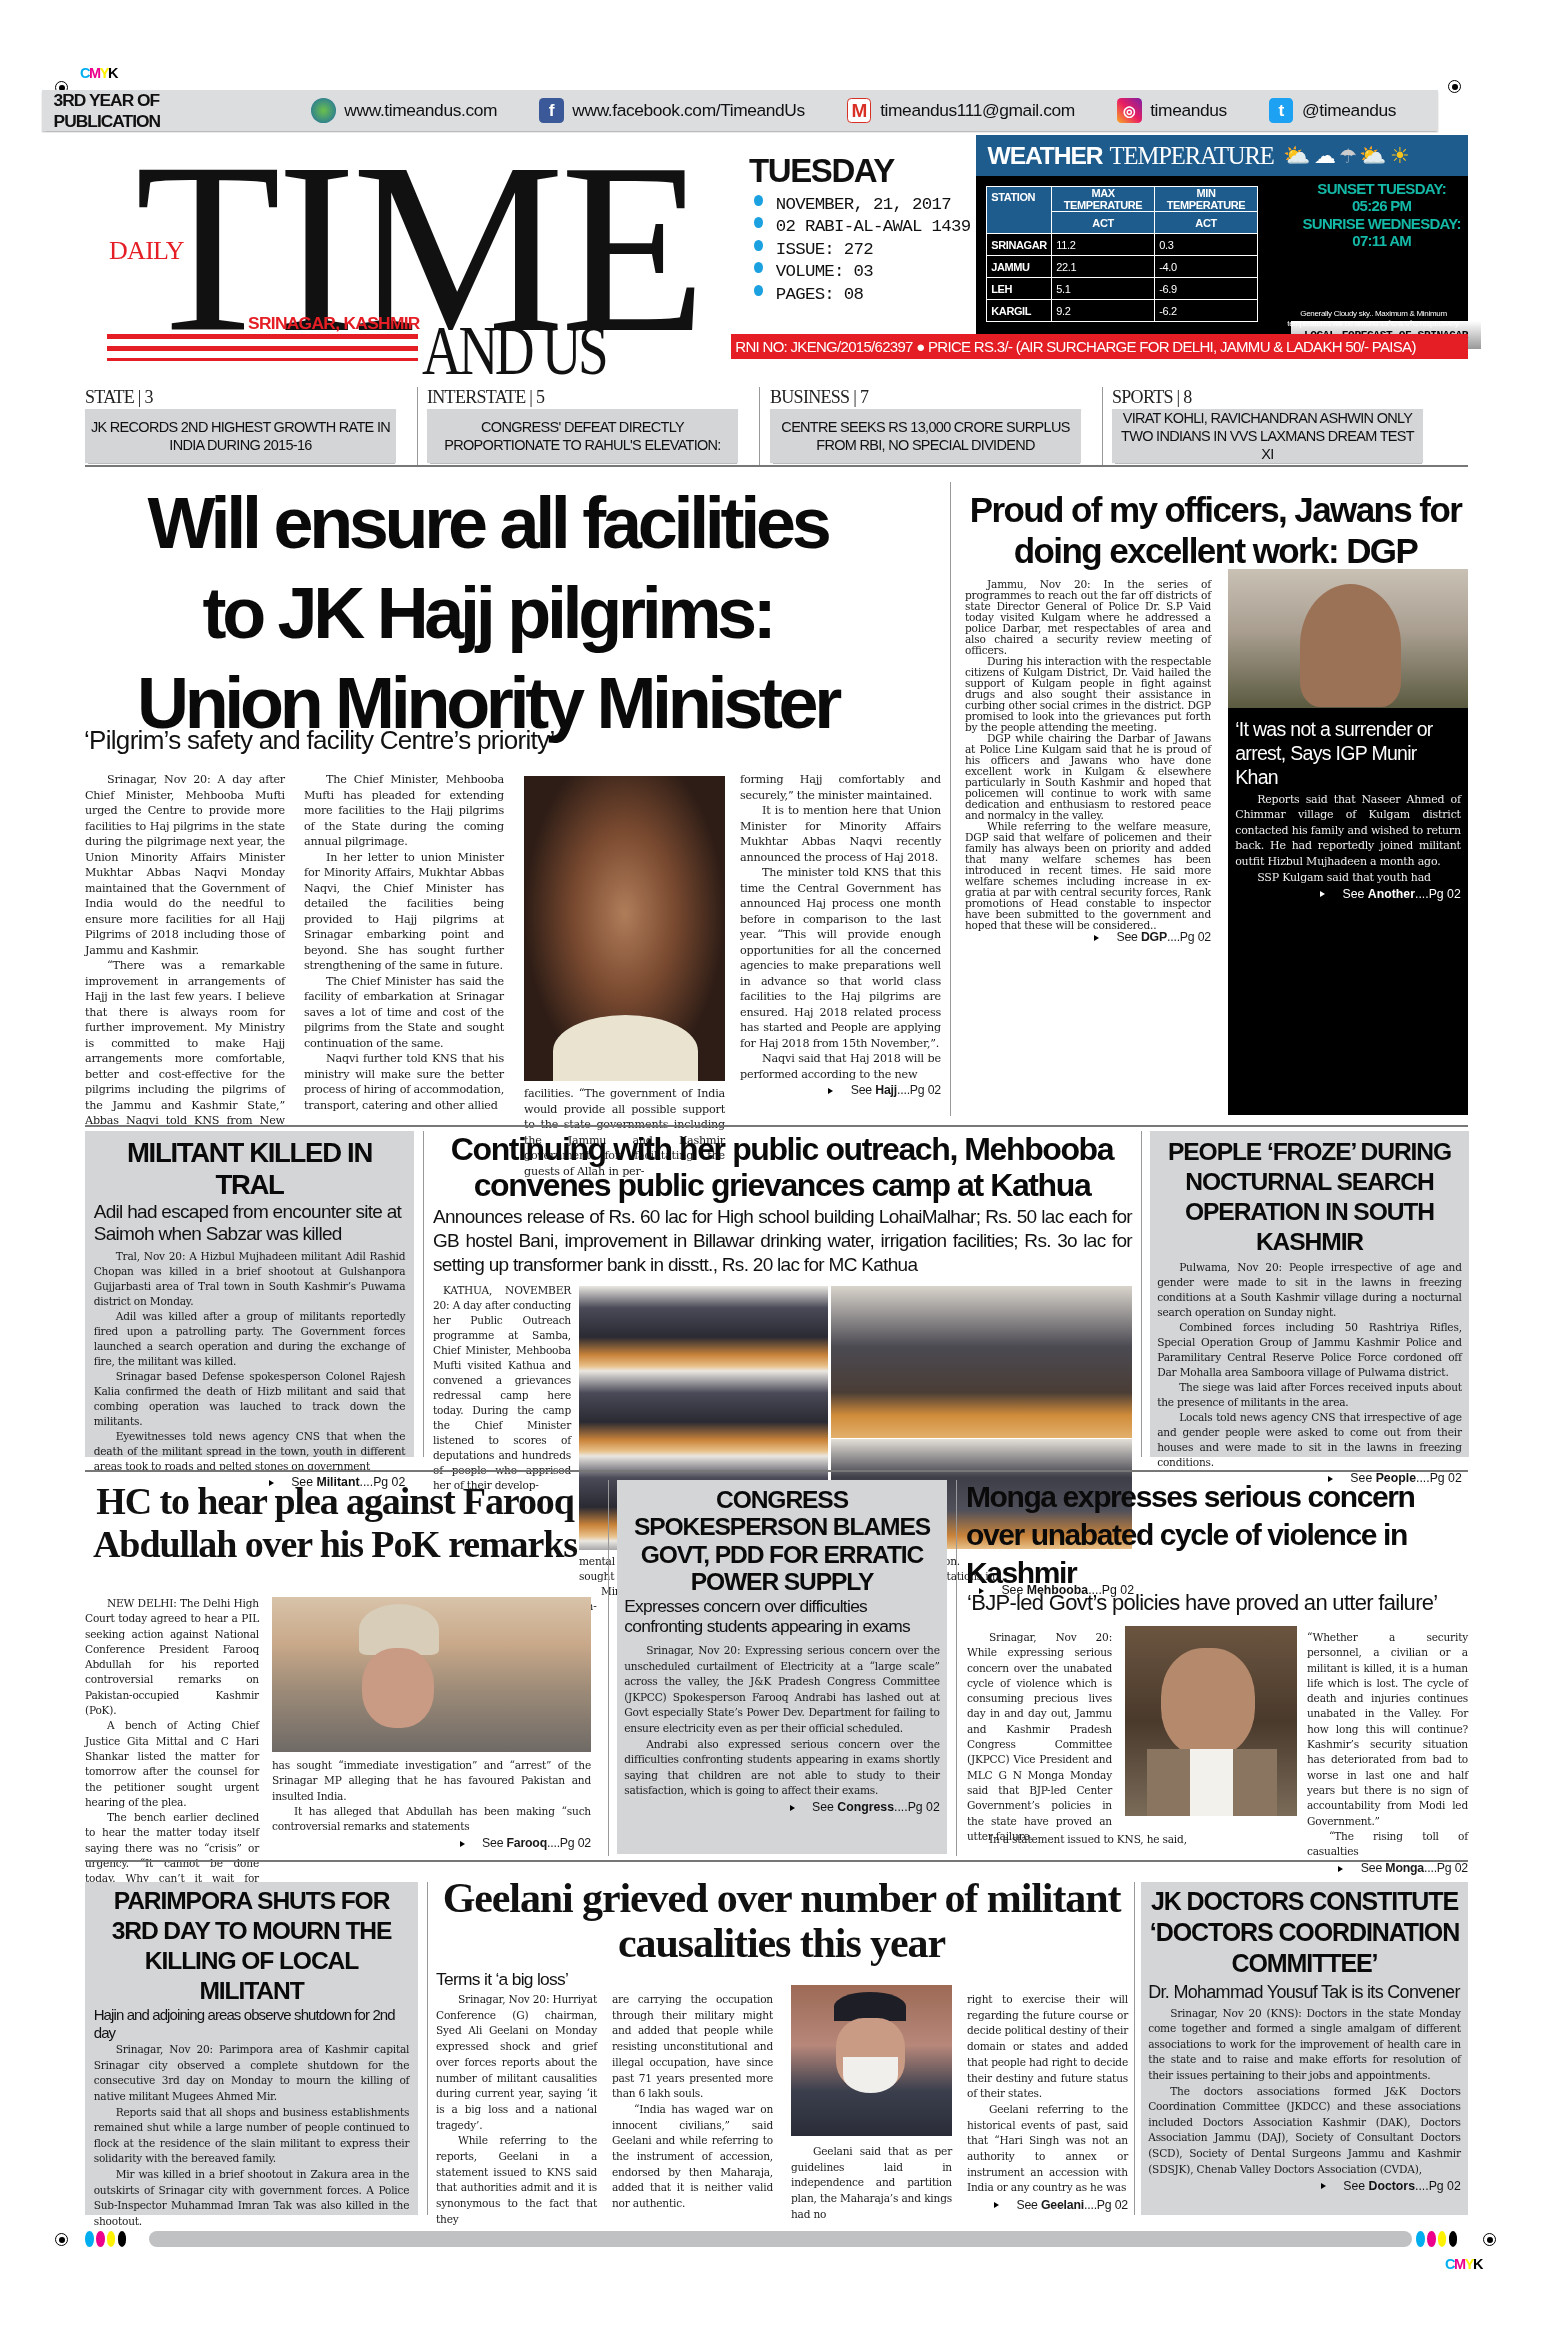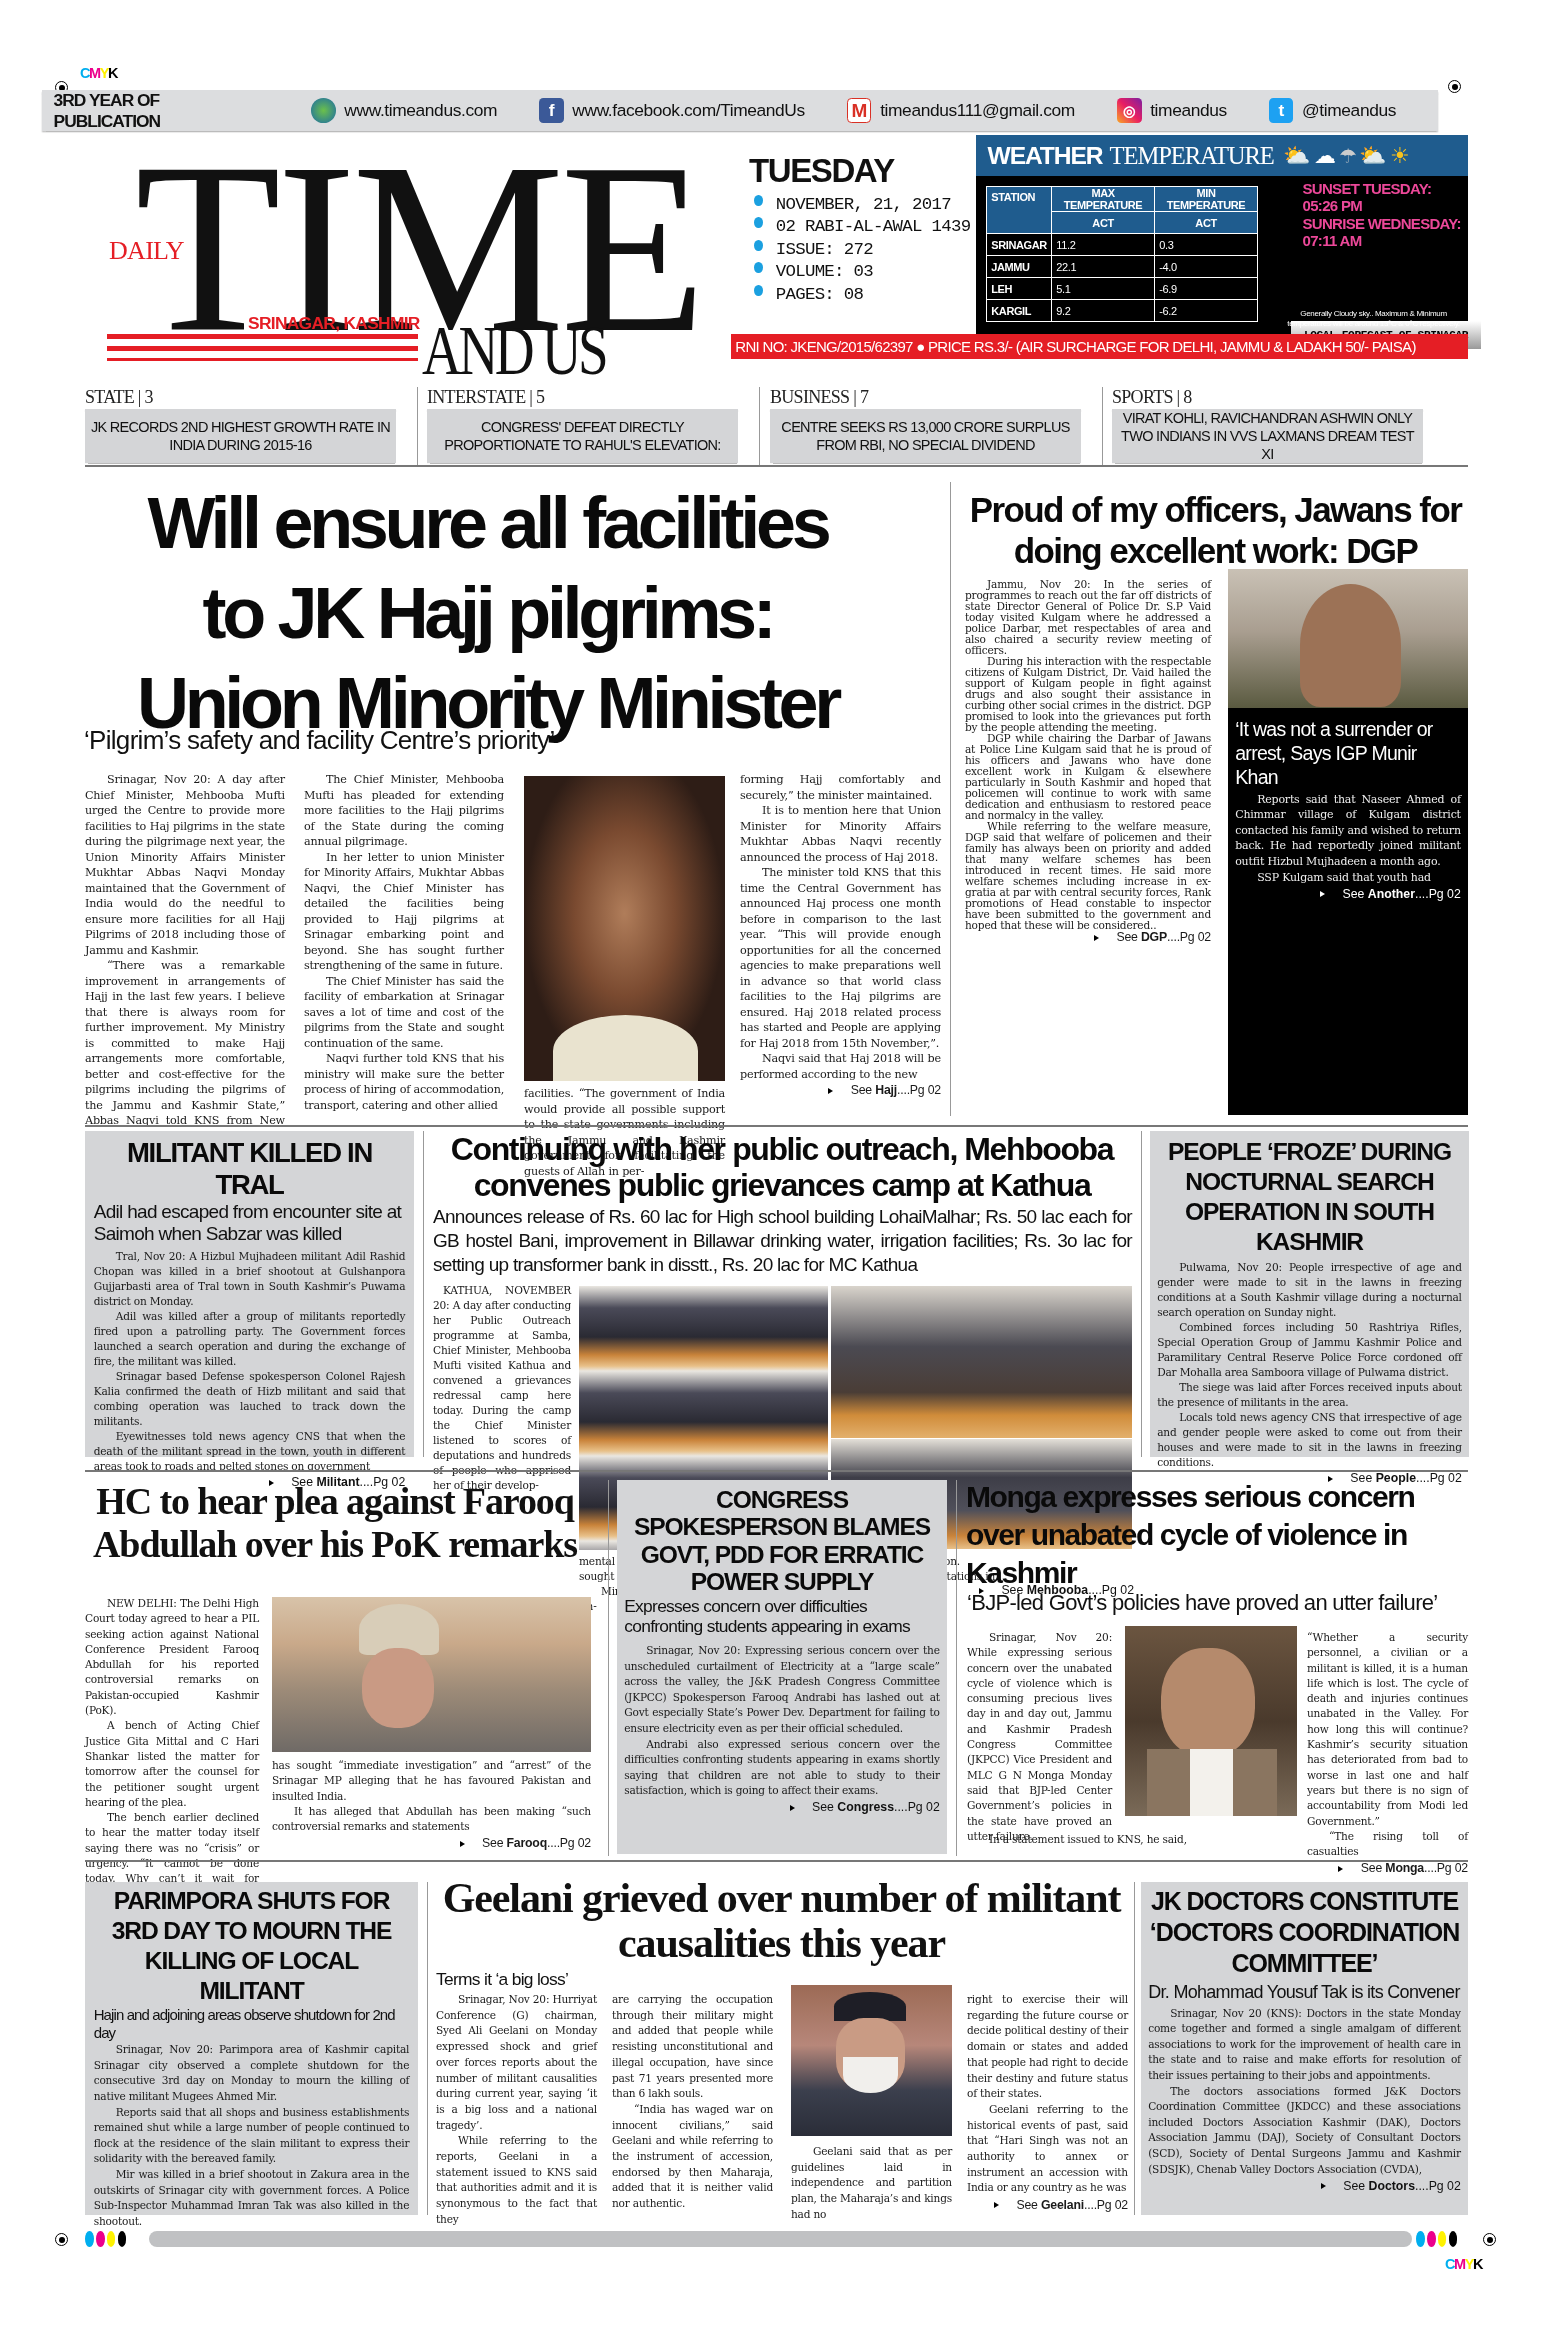--- a/index.html
+++ b/index.html
@@ -37,21 +37,21 @@
 
   
   #weather { left: 976px; top: 135px; width: 492px; height: 213px; background: #000; }
   #weather .wh { height: 41px; background: #1f5c8e; display: flex; align-items: center; padding-left: 11.6px; }
   #weather .wh .w1 { color: #fff; font-family: "Liberation Sans", sans-serif; font-weight: 700; font-size: 24.6px; letter-spacing: -1.1px; }
   #weather .wh .w2 { color: #fff; font-family: Liberation Serif, serif; font-size: 24.6px; letter-spacing: -1.1px; margin-left: 7.2px; }
   #wtable { position: absolute; left: 10px; top: 51px; border-collapse: collapse; }
   #wtable td, #wtable th { border: 1.4px solid #fff; font-family: "Liberation Sans", sans-serif; color: #fff; font-size: 11px; height: 22px; padding: 0 4.3px; letter-spacing: -0.4px; }
   #wtable th { background: #1f5c8e; font-weight: 700; }
   #wtable td.st { font-weight: 700; }
-  #sun { position: absolute; right: 7.2px; top: 45px; text-align: left; color: #ec4899; font-family: "Liberation Sans", sans-serif; font-weight: 700; font-size: 15px; line-height: 17.4px; letter-spacing: -0.7px; }
+  #sun { position: absolute; right: 7.2px; top: 45px; text-align: center; color: #14b8a6; font-family: "Liberation Sans", sans-serif; font-weight: 700; font-size: 15px; line-height: 17.4px; letter-spacing: -0.7px; }
   #localfc { position: absolute; left: 315px; top: 142px; width: 190px; height: 27.5px; background: linear-gradient(#fff, #999); color: #000; font-family: Liberation Mono, monospace; font-weight: 700; font-size: 11.2px; display: flex; align-items: center; justify-content: center; letter-spacing: -0.4px; margin-top: 44px; }
   #fctext { position: absolute; left: 307px; top: 174px; width: 181px; color: #fff; font-family: "Liberation Sans", sans-serif; font-size: 8px; text-align: center; line-height: 10px; letter-spacing: -0.3px; }
 
   #rni { left: 731px; top: 334px; width: 737px; height: 24.6px; background: #e51e25; color: #fff; font-family: "Liberation Sans", sans-serif; font-size: 15px; display: flex; align-items: center; padding-left: 4.3px; letter-spacing: -0.7px; white-space: nowrap; }
 
   
   .teaser { position: absolute; top: 387px; width: 311px; }
   .teaser .lab { font-family: "Liberation Serif", serif; font-size: 18px; letter-spacing: -0.7px; height: 22px; color: #222; }
   .teaser .box { background: #d4d5d7; height: 54px; display: flex; align-items: center; justify-content: center; text-align: center; font-family: "Liberation Sans", sans-serif; font-size: 14.5px; line-height: 18px; letter-spacing: -0.7px; padding: 0 5.8px; box-shadow: 0 1.4px 0.7px #bbb; color: #111; }
 

